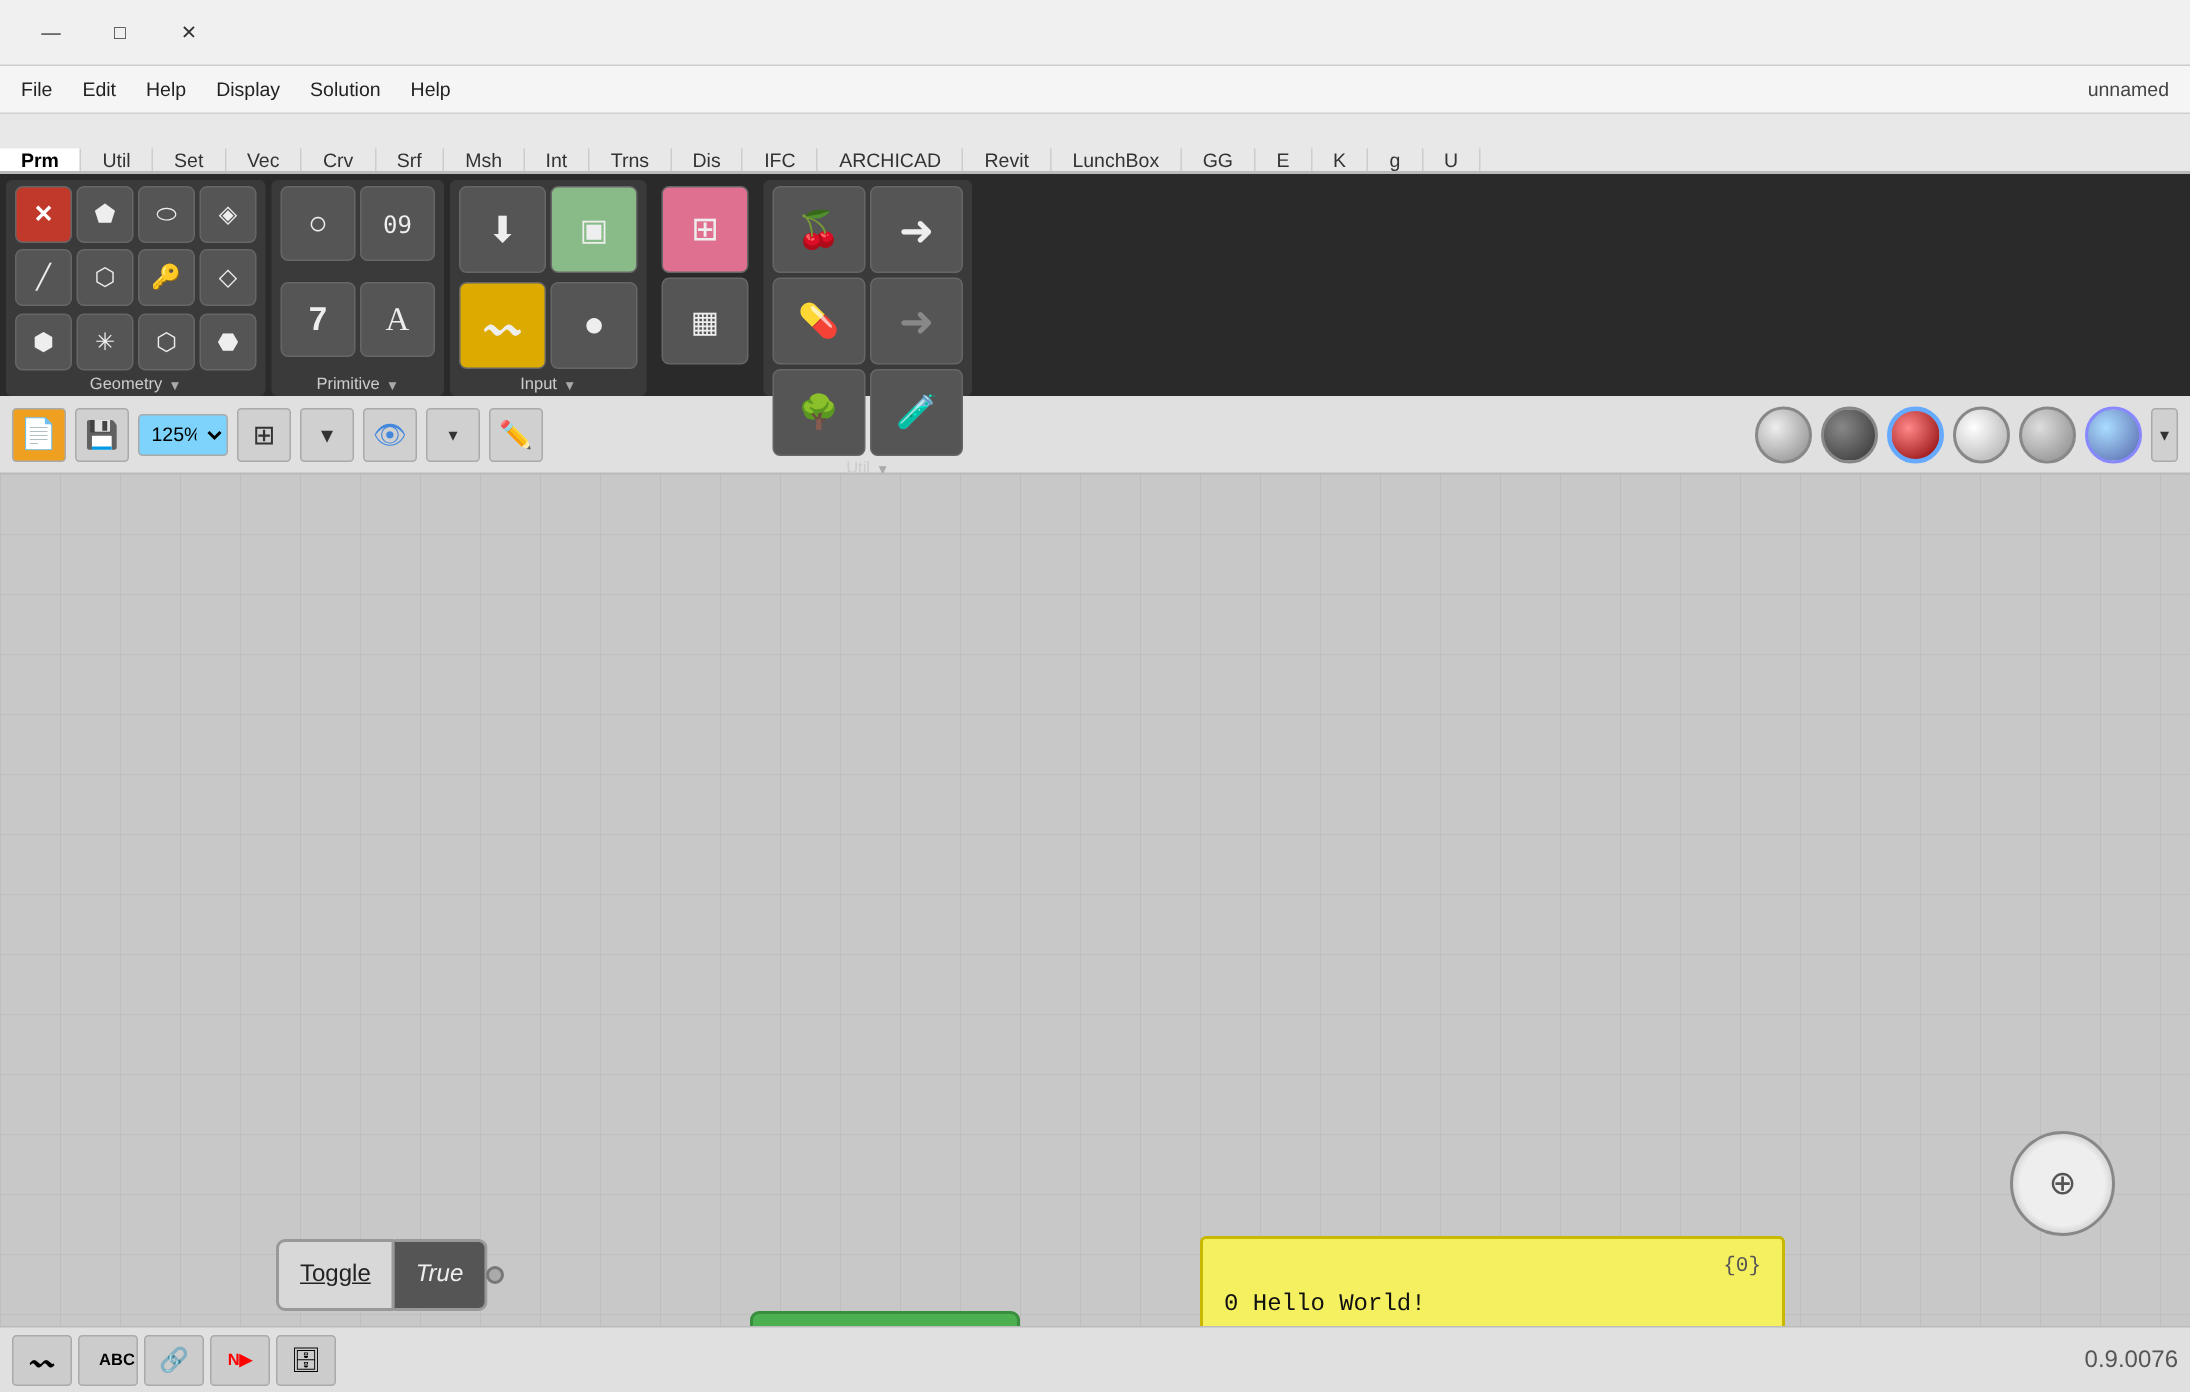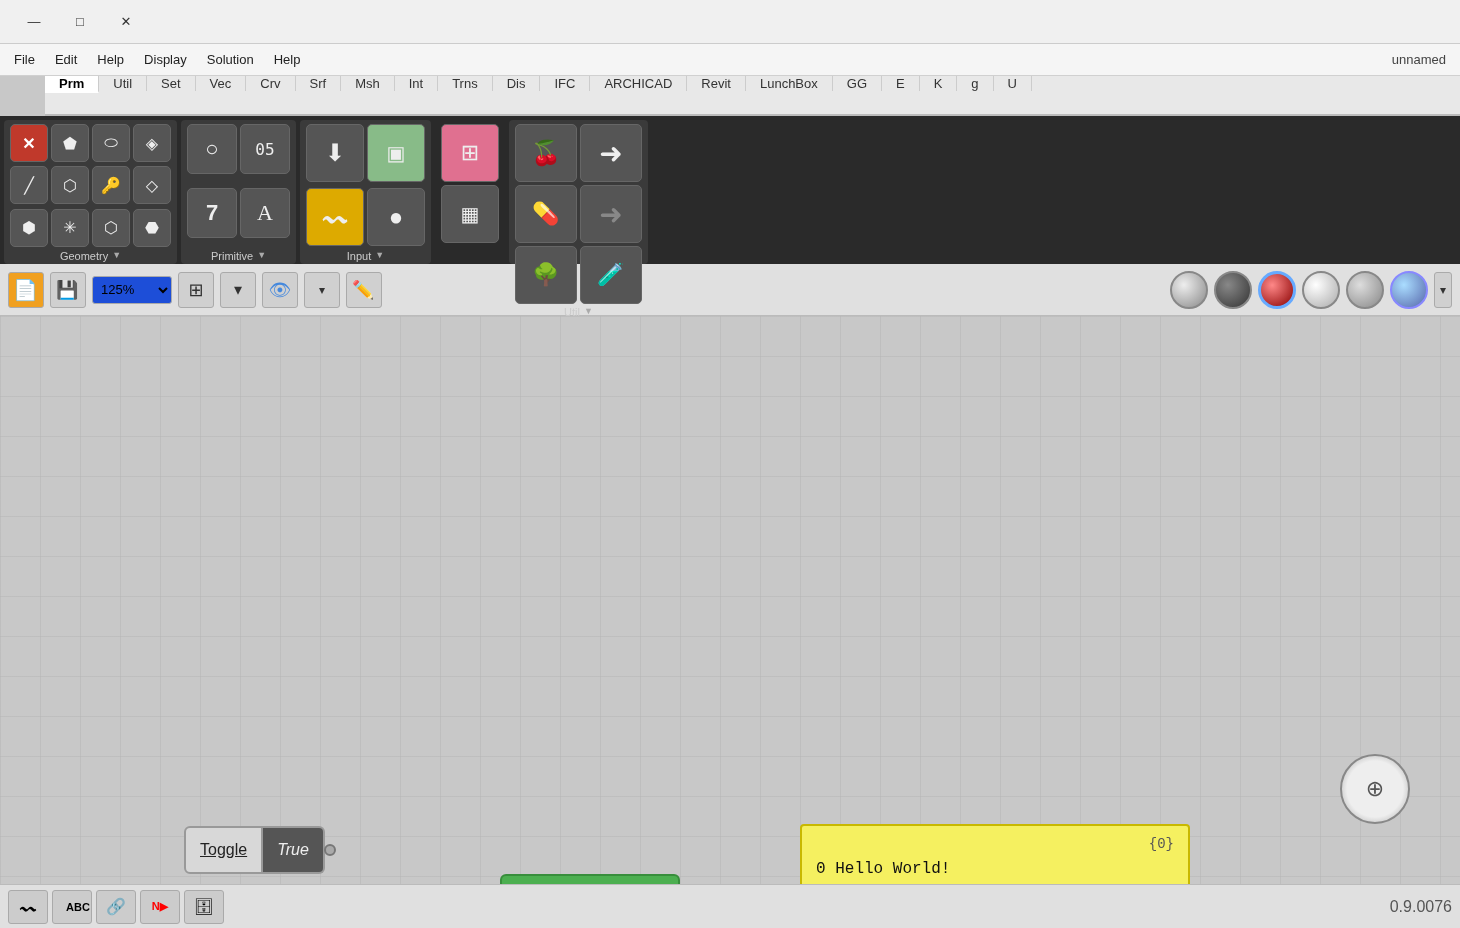--- a/index.html
+++ b/index.html
@@ -39,24 +39,23 @@
       color: #222;
       border-radius: 3px;
     }
     .menu-right { margin-left: auto; font-size: 13px; padding: 4px 10px; color: #444; }
 
     
     #tabbar {
       background: #e8e8e8;
       height: 40px;
       display: flex;
-      align-items: flex-start;
+      align-items: flex-end;
       border-bottom: 2px solid #bbb;
       overflow: hidden;
-      margin-left: 45px;
     }
     .tab {
       padding: 0 14px;
       display: flex;
       align-items: center;
       font-size: 13px;
       cursor: pointer;
       color: #333;
       border-right: 1px solid #ccc;
       white-space: nowrap;
@@ -106,21 +105,21 @@
       border: 1px solid #666;
       font-size: 16px;
       color: #eee;
     }
 
     .group-label {
       font-size: 11px;
       color: #ccc;
       margin-top: 2px;
       display: flex;
-      align-items: flex-start;
+      align-items: flex-end;
       gap: 4px;
       cursor: pointer;
     }
     .group-label .arrow { font-size: 9px; color: #aaa; }
 
     
     #toolbar2 {
       background: #e0e0e0;
       height: 52px;
       display: flex;
@@ -131,22 +130,22 @@
     }
     .tb-btn {
       width: 36px; height: 36px;
       background: #d0d0d0;
       border: 1px solid #aaa;
       border-radius: 3px;
       display: flex; align-items: center; justify-content: center;
       cursor: pointer; font-size: 18px; color: #333;
     }
     .zoom-select {
-      height: 28px; width: 80px; border: 1px solid #aaa; border-radius: 3px;
-      background: #1d4ed8; font-size: 13px; padding: 0 4px; cursor: pointer;
+      height: 28px; width: 60px; border: 1px solid #aaa; border-radius: 3px;
+      background: #7dd3fc; font-size: 13px; padding: 0 4px; cursor: pointer;
     }
     .tb-right { margin-left: auto; display: flex; align-items: center; gap: 6px; }
     .sphere-btn {
       width: 38px; height: 38px; border-radius: 50%;
       display: flex; align-items: center; justify-content: center;
       cursor: pointer; font-size: 20px;
       border: 2px solid #888;
     }
     .sphere-gray { background: radial-gradient(circle at 35% 35%, #eee, #888); }
     .sphere-dark { background: radial-gradient(circle at 35% 35%, #888, #333); }
@@ -364,21 +363,21 @@
     </div>
     <div class="group-label">
       <span>Geometry</span>
       <span class="arrow">▼</span>
     </div>
   </div>
 
   <div class="ribbon-group">
     <div class="ribbon-icons" style="display:grid;grid-template-columns:repeat(2,50px);gap:3px;">
       <div class="ribbon-btn" style="width:50px;height:50px;font-size:22px;">○</div>
-      <div class="ribbon-btn" style="width:50px;height:50px;font-size:16px;font-family:monospace;">05</div>
+      <div class="ribbon-btn" style="width:50px;height:50px;font-size:16px;font-family:monospace;">09</div>
       <div class="ribbon-btn" style="width:50px;height:50px;font-size:22px;font-weight:bold;">7</div>
       <div class="ribbon-btn" style="width:50px;height:50px;font-size:22px;font-family:serif;">A</div>
     </div>
     <div class="group-label">
       <span>Primitive</span>
       <span class="arrow">▼</span>
     </div>
   </div>
 
   <div class="ribbon-group">

